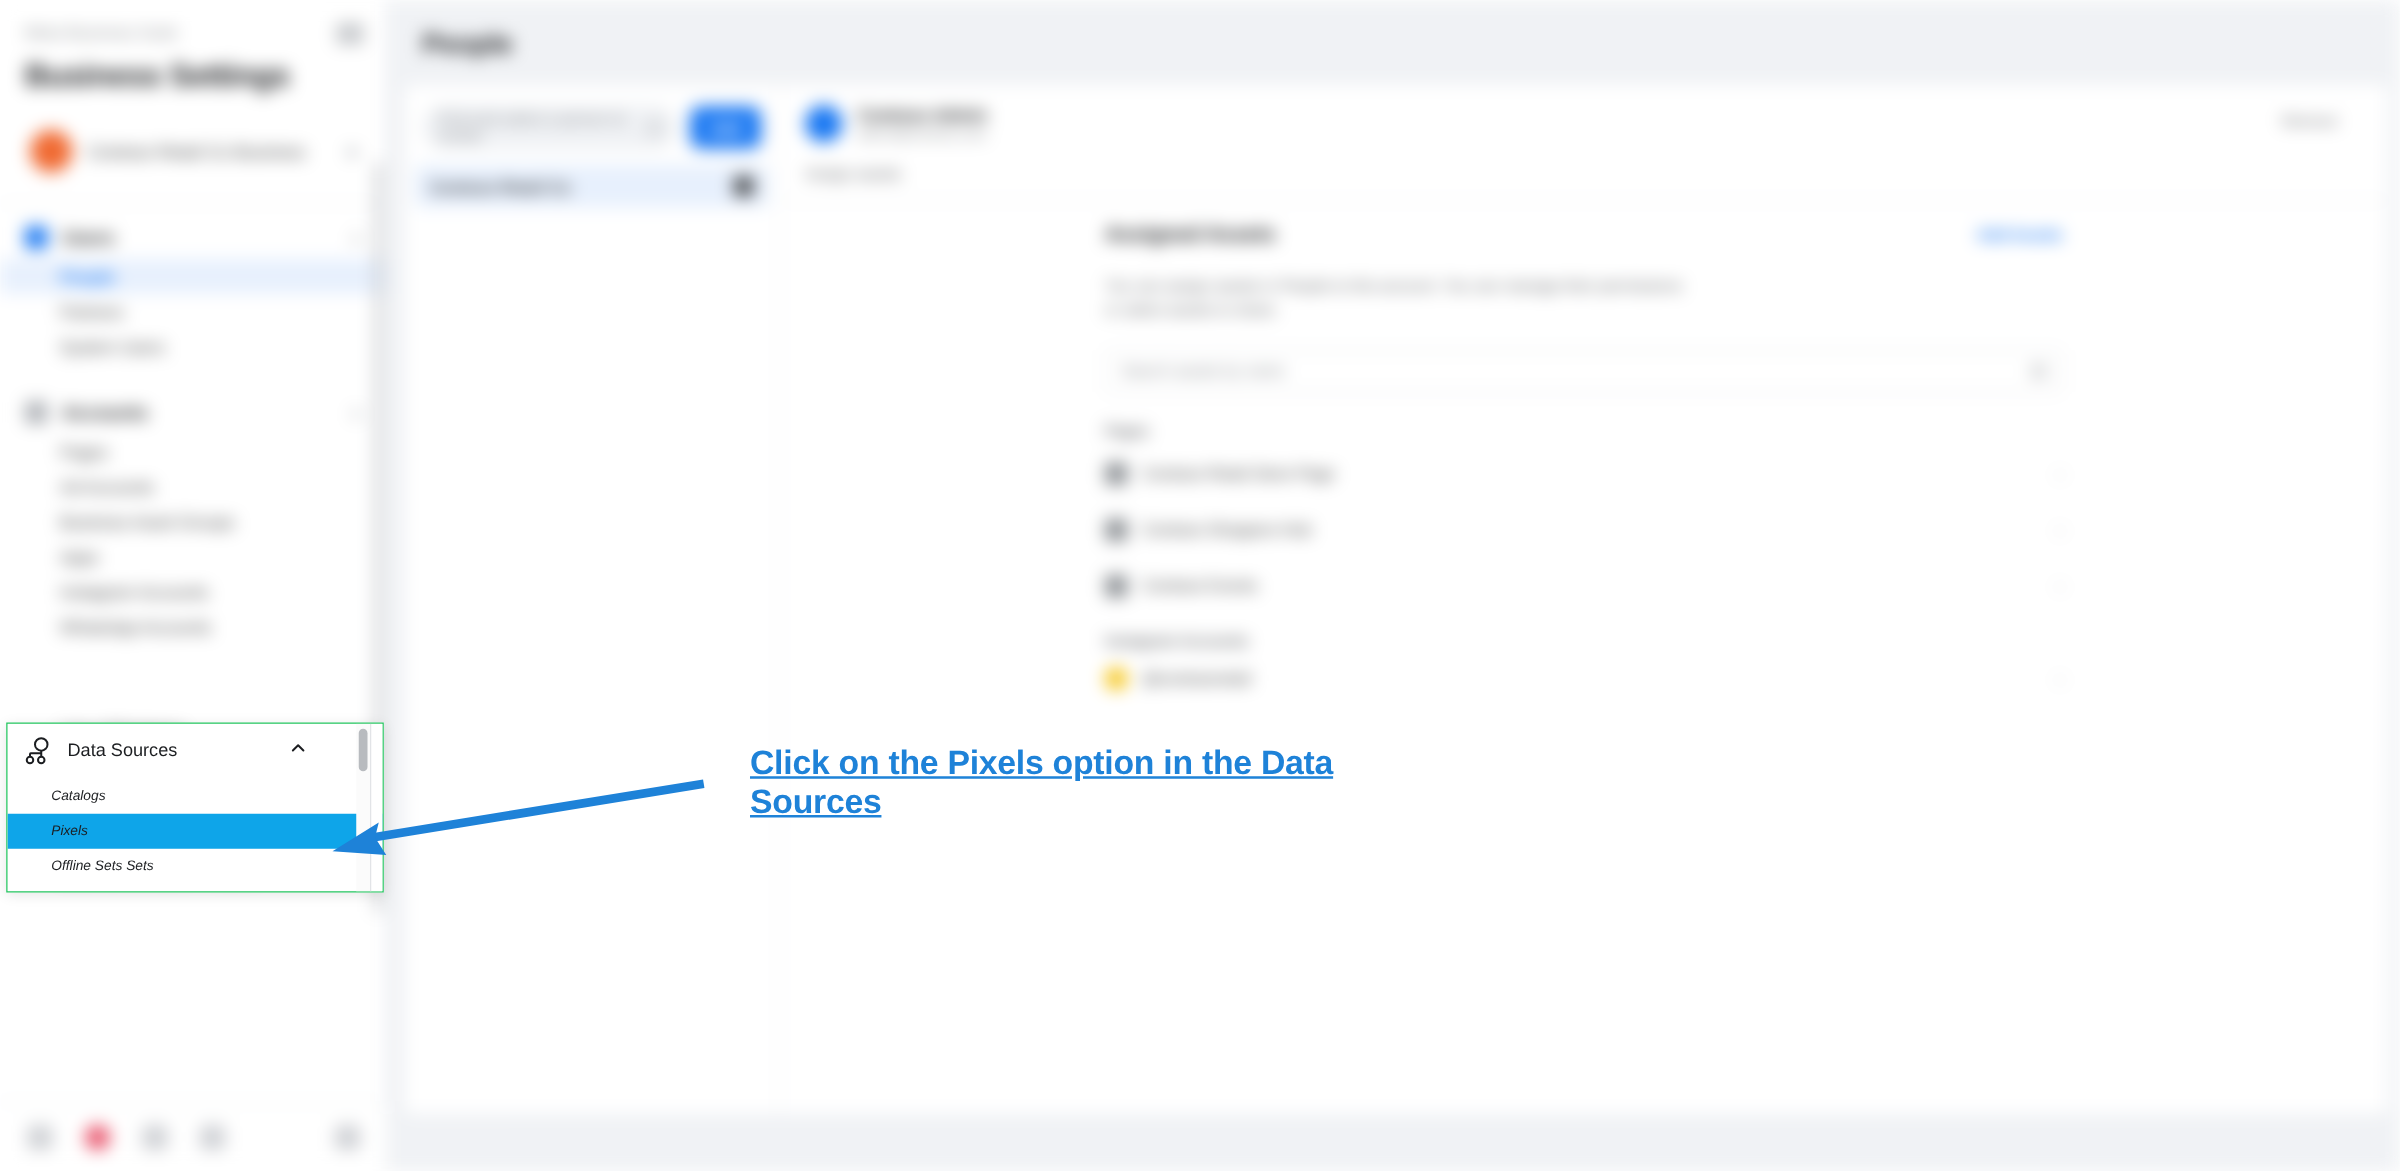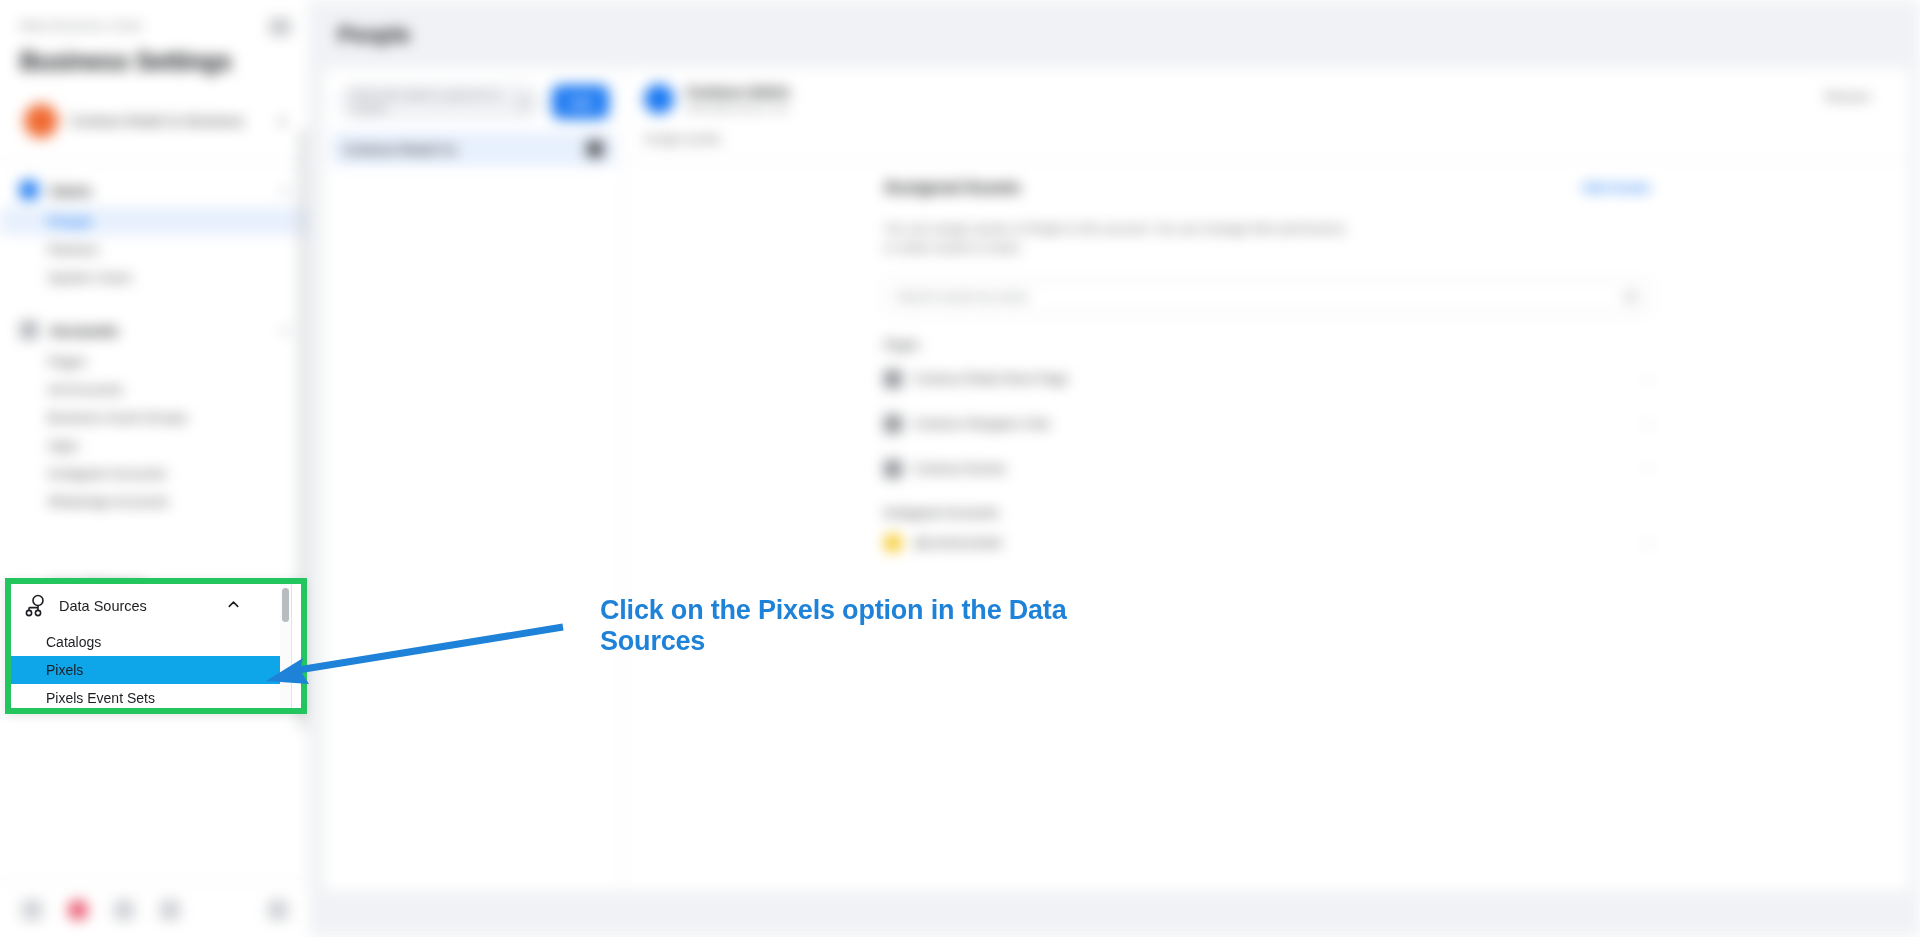--- a/index.html
+++ b/index.html
@@ -125,49 +125,49 @@
   .panel-item .pic { width: 18px; height: 18px; border-radius: 3px; background: #8e9296; }
   .panel-item .pic.y { background: #f5c518; border-radius: 50%; }
   .panel-item .ptext { font-size: 13px; color: #3a3b3c; }
   .panel-item .pchev { margin-left: auto; font-size: 12px; color: #8a8d91; }
 
   .main-footer { position: absolute; left: 0; right: 0; bottom: 0; height: 46px; background: #f0f2f5; }
 
   
   .popup {
     position: absolute; left: 5px; top: 578px; width: 302px; height: 136px;
-    background: #ffffff; border: 6px solid #22c55e;
+    background: #ffffff; border: 1px solid #22c55e;
     box-shadow: 0 2px 10px rgba(0,0,0,.10);
     overflow: hidden; z-index: 20;
   }
   .popup-scroll-track {
     position: absolute; right: 10px; top: 0; width: 11px; height: 136px; background: #fbfbfb;
   }
   .popup-scroll-thumb {
     position: absolute; right: 12px; top: 4px; width: 7px; height: 34px;
     background: #b8bbbf; border-radius: 4px;
   }
   .popup-rightstrip { position: absolute; right: 0; top: 0; width: 10px; height: 136px; background: #fff; border-left: 1px solid #e2e4e7; }
 
   .popup-head { display: flex; align-items: center; height: 44px; padding: 0 14px 0 12px; }
   .ds-icon { width: 26px; height: 24px; flex: none; }
   .popup-head .ptitle { font-size: 14.5px; color: #1c1e21; margin-left: 10px; }
   .popup-head .pcaret { margin-left: auto; margin-right: 46px; }
 
   .popup-opt { height: 28px; display: flex; align-items: center; padding: 0 12px 0 35px; }
-  .popup-opt .otext { font-size: 14px; color: #1c1e21; }
+  .popup-opt .otext { font-size: 11px; color: #1c1e21; font-style: italic; }
   .popup-opt.hover { background: #0ea5e9; }
   .popup-opt.clipped { overflow: hidden; }
 
   
   .annot { position: absolute; inset: 0; z-index: 40; pointer-events: none; }
   .annot-text {
     position: absolute; left: 600px; top: 595px; width: 500px;
     font-size: 27px; font-weight: 700; line-height: 1.15;
-    color: #1e82d8; letter-spacing: -.2px;
+    color: #1e82d8; letter-spacing: -.2px; text-decoration: underline;
   }
 </style>
 </head>
 <body>
 
 <div id="root">
 
   <div class="blurred">
 
     <div class="nav-panel">
@@ -352,21 +352,21 @@
       </span>
     </div>
 
     <div class="popup-opt">
       <span class="otext">Catalogs</span>
     </div>
     <div class="popup-opt hover">
       <span class="otext">Pixels</span>
     </div>
     <div class="popup-opt clipped">
-      <span class="otext">Pixels Event Sets</span>
+      <span class="otext">Offline Sets Sets</span>
     </div>
   </div>
 
   <div class="annot">
     <svg width="1920" height="937" viewBox="0 0 1920 937" style="position:absolute;left:0;top:0;">
       <path d="M298 670 L563 627" stroke="#1e82d8" stroke-width="7" stroke-linecap="butt" fill="none"></path>
       <path d="M266 681 L303 658 L300 670 L309 684 Z" fill="#1e82d8"></path>
     </svg>
     <div class="annot-text">Click on the Pixels option in the Data Sources</div>
   </div>

